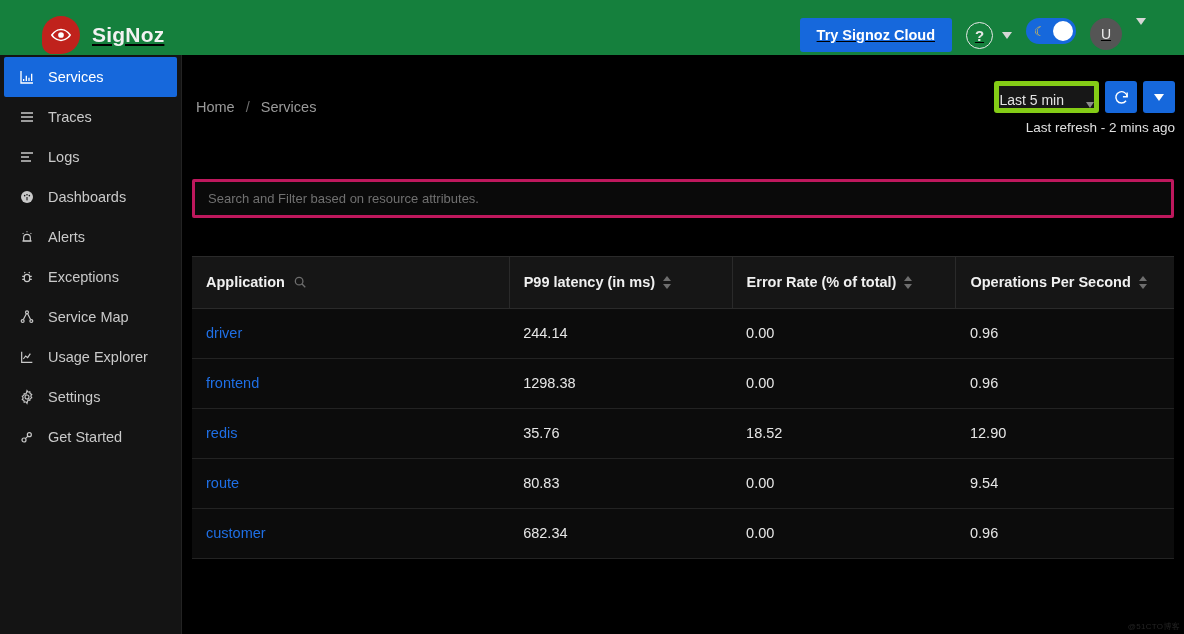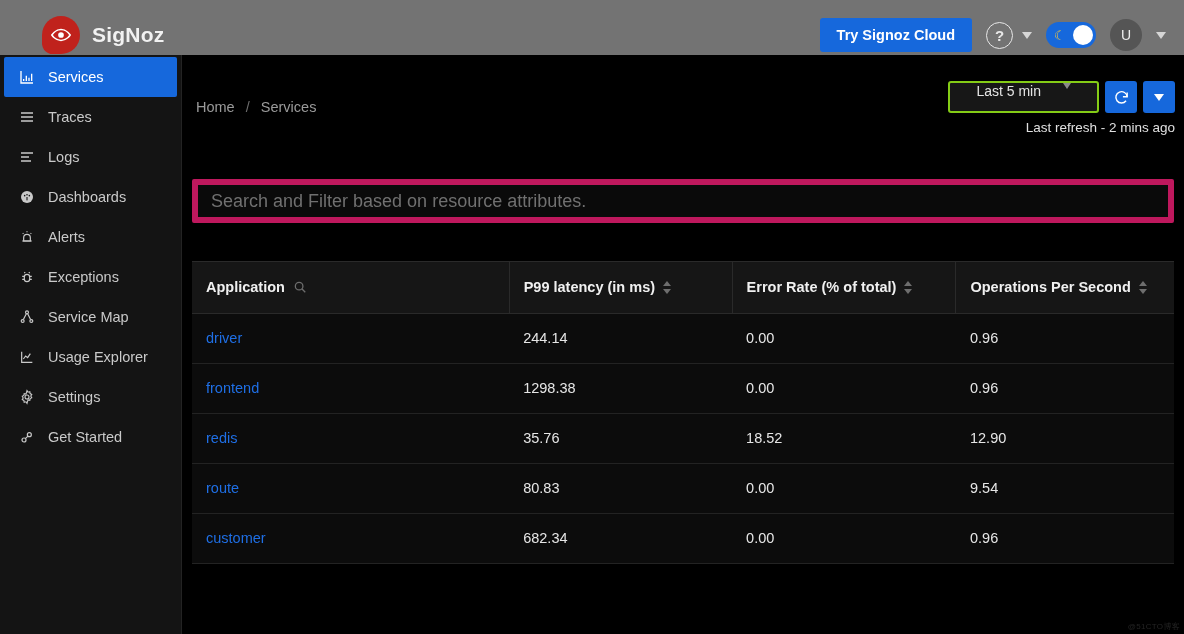--- a/index.html
+++ b/index.html
@@ -7,34 +7,34 @@
     width: 1184px; height: 634px;
     background: #0b0b0b;
     font-family: "Liberation Sans", sans-serif;
     overflow: hidden;
   }
   #app { position: relative; width: 1184px; height: 634px; background: #000; }
 
   
   .topbar {
     position: absolute; top: 0; left: 0; width: 1184px; height: 70px;
-    background: #737373;
-    display: flex; align-items: center;
+    background: #15803d;
+    display: flex; align-items: center; text-decoration: underline;
   }
   .brand { display: flex; align-items: center; gap: 12px; padding-left: 42px; }
   .logo-blob {
     width: 38px; height: 38px; background: #c0221c;
     border-radius: 50% 50% 50% 28%;
     display: flex; align-items: center; justify-content: center;
   }
   .brand-name { color: #f2f2f2; font-size: 21px; font-weight: 600; letter-spacing: .2px; }
 
   .top-right {
-    margin-left: auto; display: flex; align-items: center; gap: 14px;
-    padding-right: 18px;
+    margin-left: auto; display: flex; gap: 14px;
+    padding-right: 38px;
   }
   .cloud-btn {
     background: #1668dc; color: #fff; border: none;
     font-family: inherit; font-size: 14.5px; font-weight: 600;
     padding: 9px 17px; border-radius: 3px; cursor: pointer;
     white-space: nowrap;
   }
   .help-wrap { display: flex; align-items: center; gap: 9px; }
   .circle-q {
     width: 27px; height: 27px; border-radius: 50%;
@@ -88,44 +88,44 @@
   .breadcrumb {
     position: absolute; left: 14px; top: 44px;
     font-size: 14.5px; color: #9a9a9a;
   }
   .breadcrumb .sep { margin: 0 7px; color: #6d6d6d; }
   .breadcrumb .crumb { cursor: pointer; }
 
   .time-zone { position: absolute; right: 9px; top: 26px; text-align: right; }
   .time-controls { display: flex; align-items: stretch; gap: 6px; justify-content: flex-end; }
   .time-select {
-    background: #171717; border: 2px solid #84cc16; border-radius: 3px;
-    color: #e3e3e3; font-size: 14px; height: 32px; padding: 0 26px;
-    display: flex; align-items: flex-start; gap: 22px; cursor: pointer; min-width: 98px;
+    background: #171717; border: 5px solid #84cc16; border-radius: 3px;
+    color: #e3e3e3; font-size: 14px; height: 32px; padding: 0 0;
+    display: flex; align-items: flex-end; gap: 22px; cursor: pointer; min-width: 98px;
   }
   .time-select .chev {
     width: 0; height: 0; border-left: 4.5px solid transparent;
     border-right: 4.5px solid transparent; border-top: 6px solid #8a8a8a;
   }
   .sq-btn {
     width: 32px; height: 32px; background: #1668dc; border: none; border-radius: 3px;
     display: flex; align-items: center; justify-content: center; cursor: pointer;
   }
   .sq-btn svg { width: 17px; height: 17px; }
   .sq-btn .dcaret {
     width: 0; height: 0; border-left: 5.5px solid transparent;
     border-right: 5.5px solid transparent; border-top: 7px solid #fff;
   }
   .refresh-note { margin-top: 7px; font-size: 13.5px; color: #e0e0e0; }
 
   .search-wrap { padding: 0 10px; margin-top: 62px; }
   .search-box {
     width: 100%; height: 39px; background: #0a0a0a;
-    border: 6px solid #be185d; border-radius: 2px;
-    color: #dcdcdc; font-size: 18px; font-family: inherit;
+    border: 3px solid #be185d; border-radius: 2px;
+    color: #dcdcdc; font-size: 13px; font-family: inherit;
     padding: 16px 13px; outline: none;
   }
   .search-box::placeholder { color: #707070; }
 
   
   .table-wrap { margin: 38px 10px 0 10px; border-top: 1px solid #2a2a2a; }
   table { width: 100%; border-collapse: collapse; table-layout: fixed; }
   thead th {
     background: #161616; color: #f0f0f0;
     font-size: 14.5px; font-weight: 700; text-align: left;

